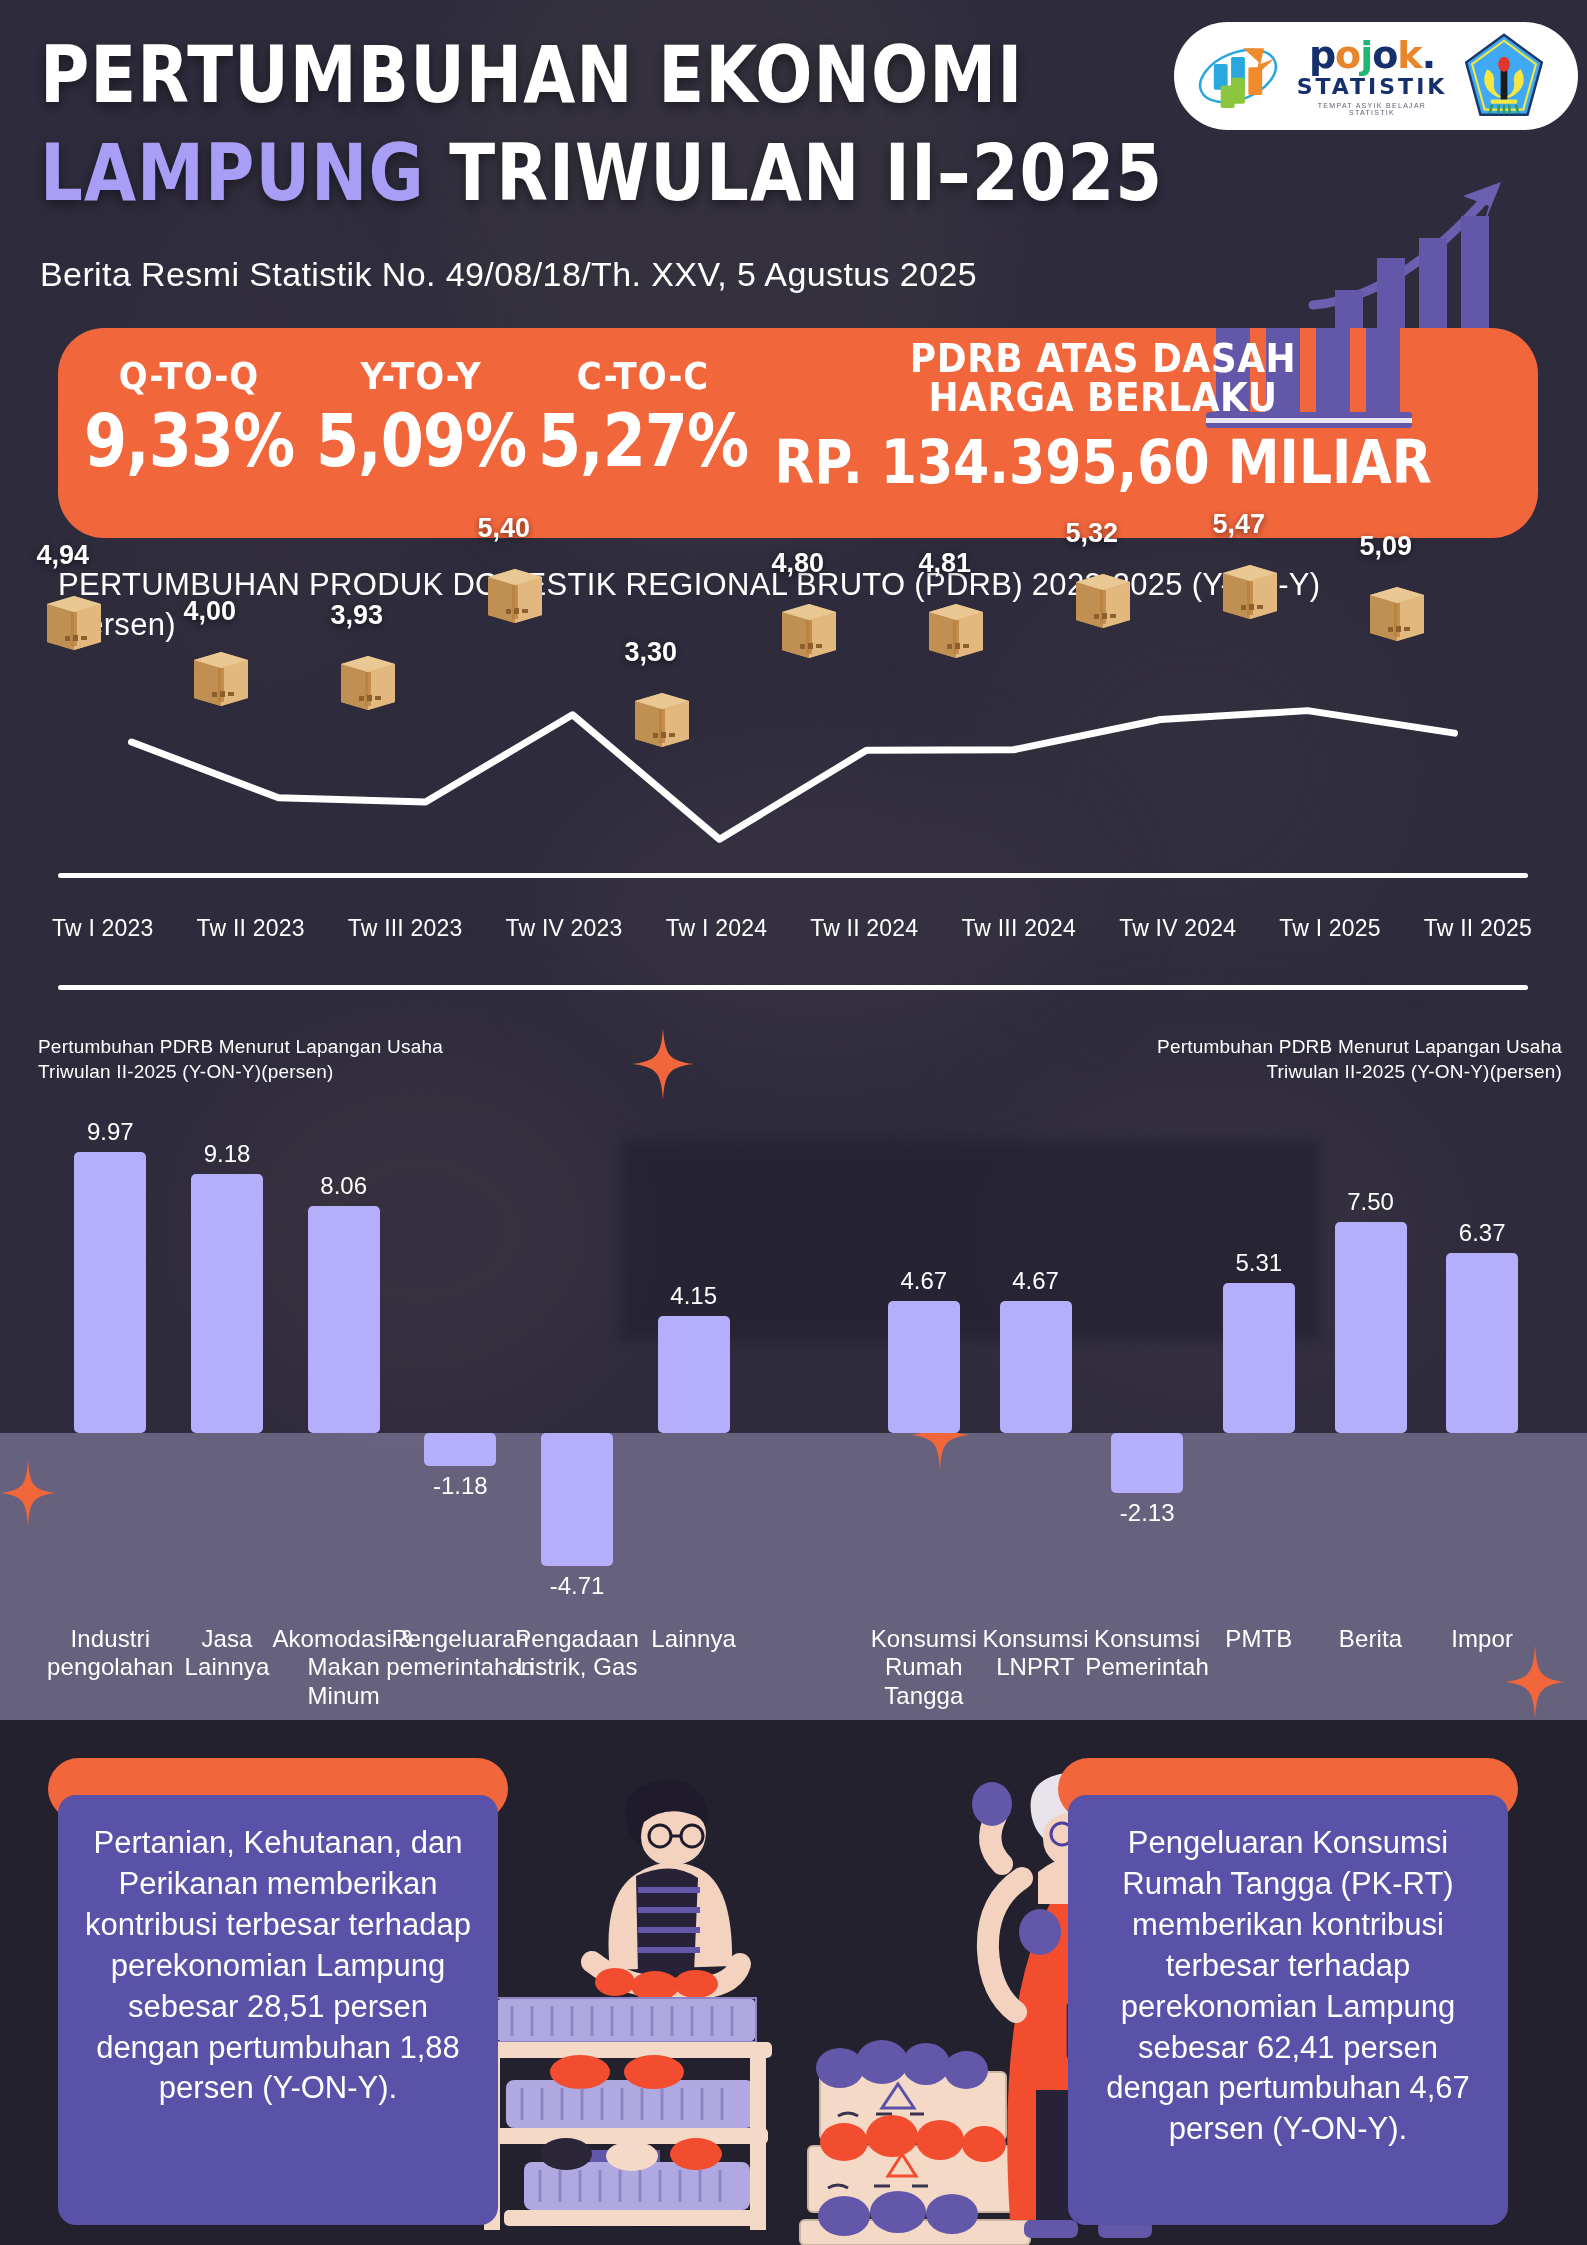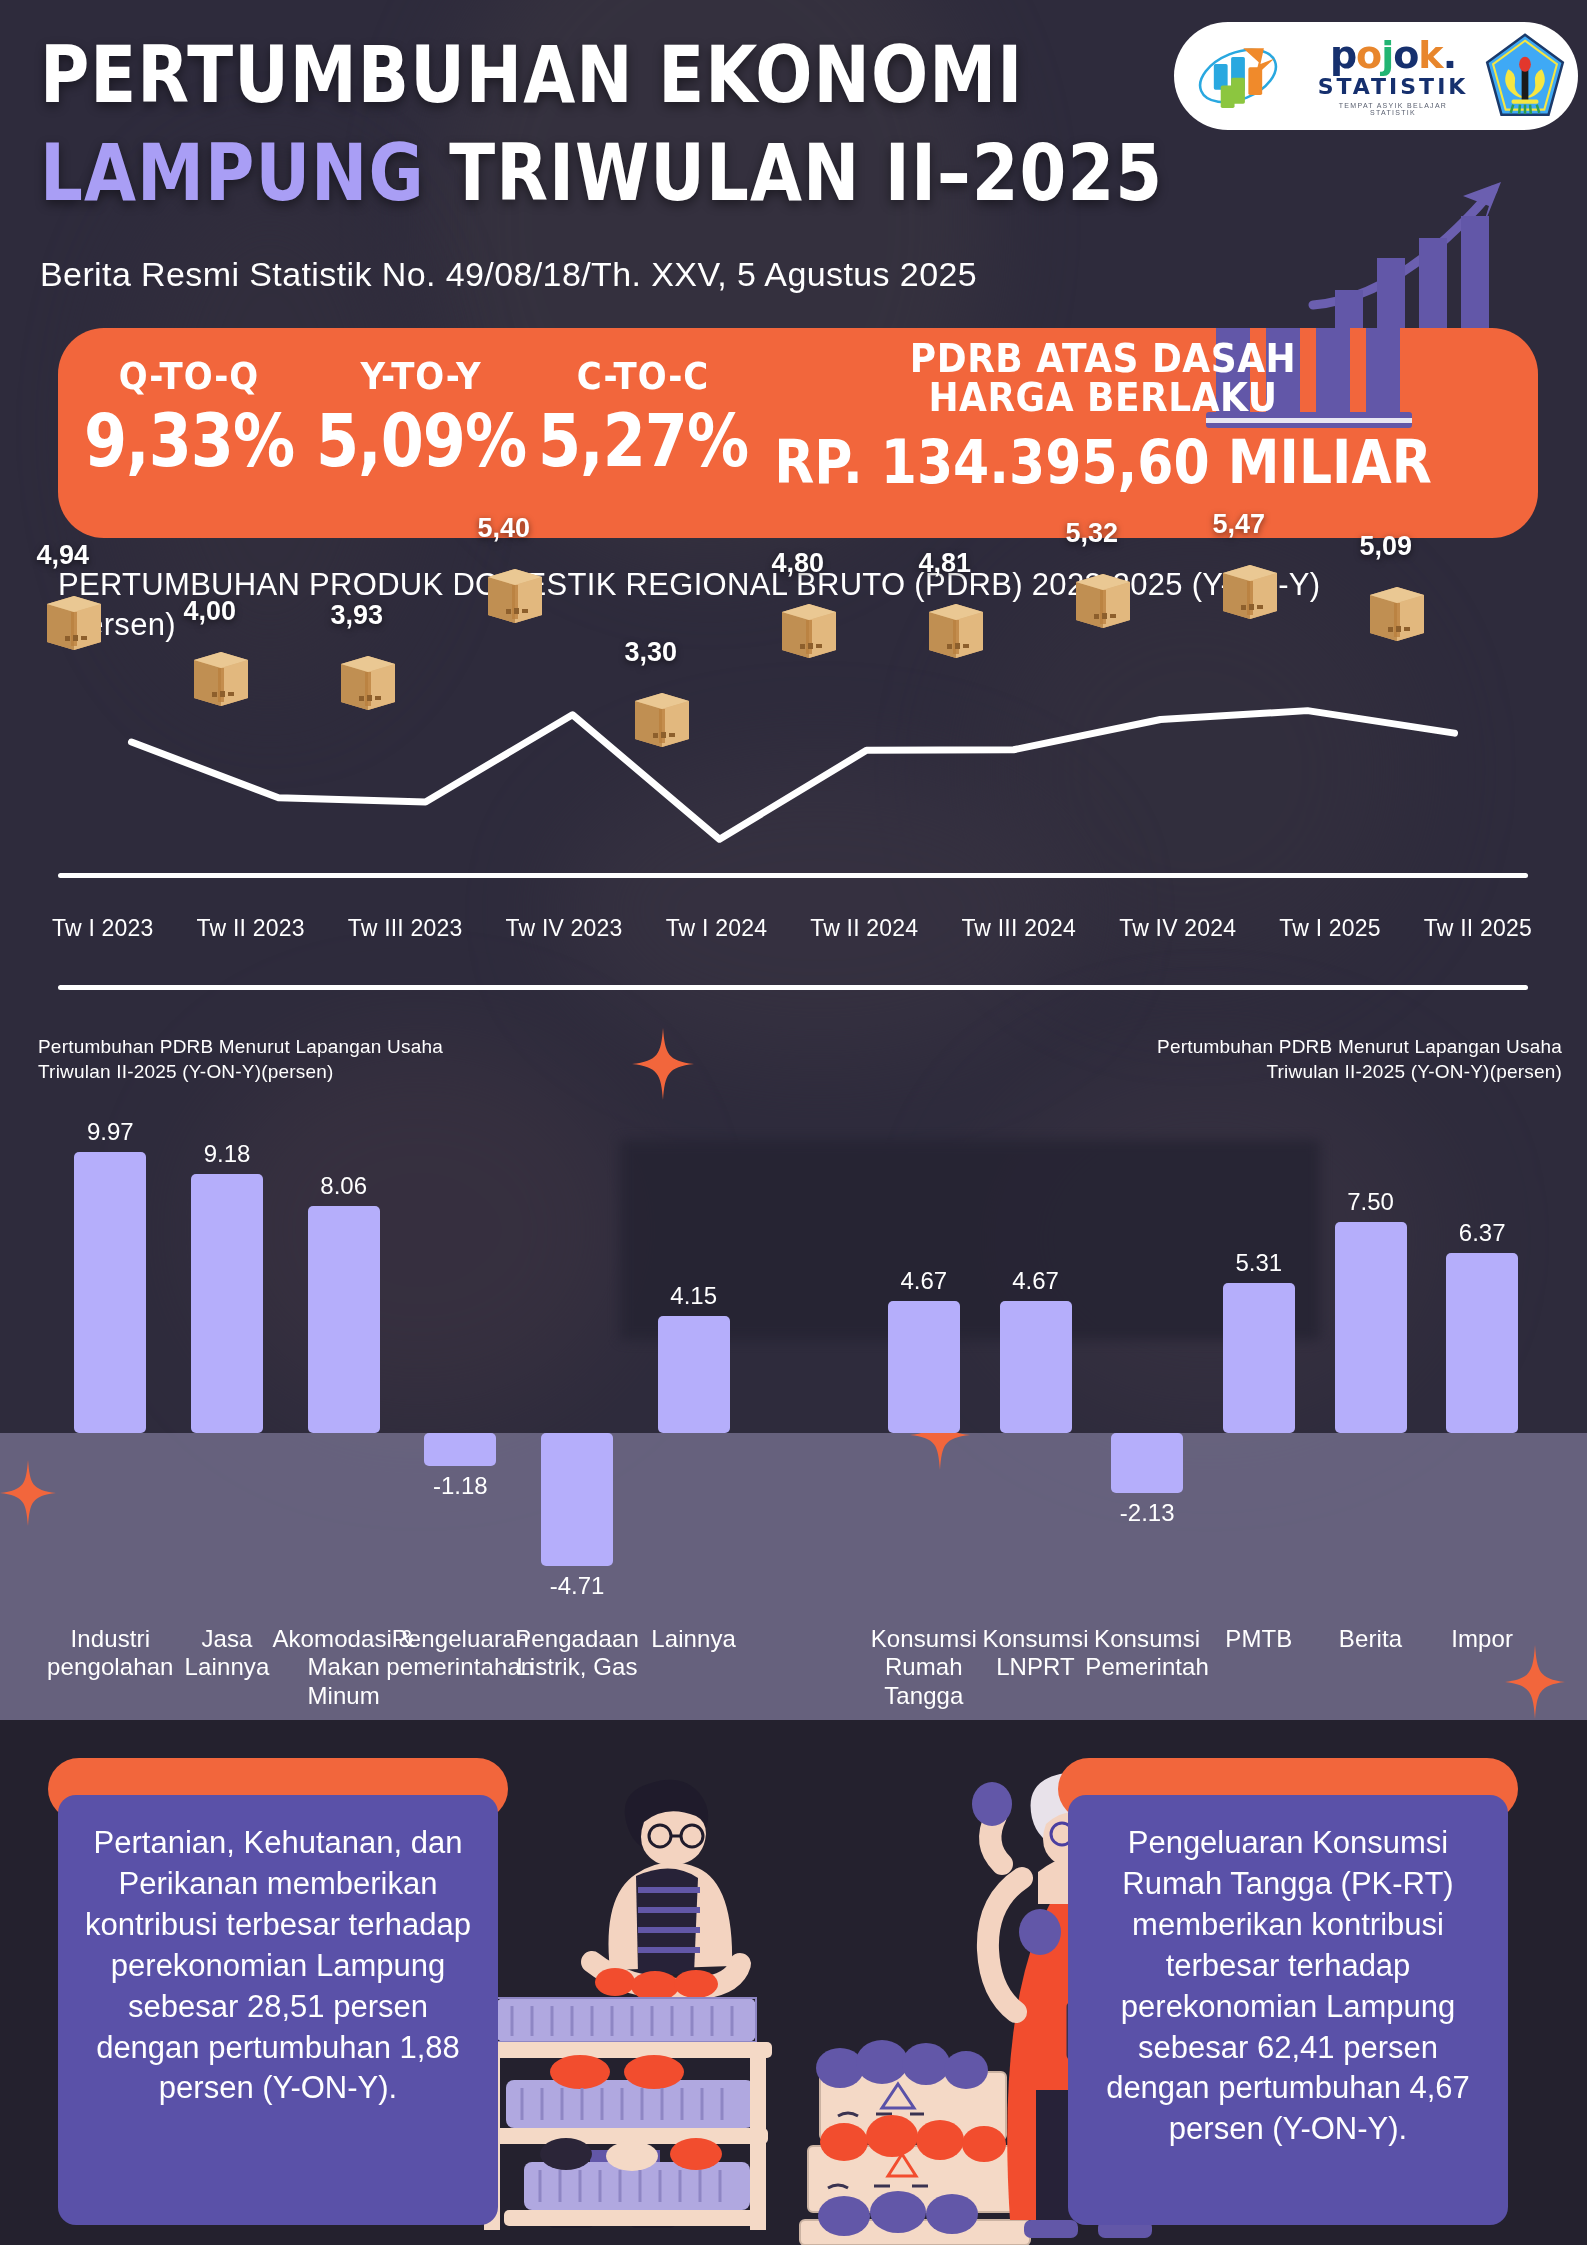--- a/index.html
+++ b/index.html
@@ -48,21 +48,21 @@
   }
 
   
   #logo-card {
     position: absolute; right: 9px; top: 22px;
     width: 404px; height: 108px; background: #ffffff;
     border-radius: 54px; display: flex; align-items: center;
     padding: 0 20px; gap: 14px;
   }
   .logo-bps { width: 88px; height: 76px; flex: 0 0 auto; }
-  .logo-pojok { flex: 0 0 auto; width: 152px; text-align: center; line-height: 1; margin-left: 21px; }
+  .logo-pojok { flex: 0 0 auto; width: 152px; text-align: center; line-height: 1; }
   .pojok-word { font-family: "DejaVu Sans", sans-serif; font-weight: 900; font-size: 38px; letter-spacing: -1px; }
   .pojok-word .c1 { color: #16306e; } .pojok-word .c2 { color: #e8862c; }
   .pojok-word .c3 { color: #22b573; } .pojok-word .c4 { color: #16306e; }
   .pojok-word .c5 { color: #e8862c; } .pojok-word .c6 { color: #16306e; }
   .pojok-stat { font-family: "DejaVu Sans", sans-serif; font-weight: 900; color: #16306e; font-size: 22px; letter-spacing: 3px; margin-top: 2px; }
   .pojok-tag { font-size: 7px; color: #5a6070; letter-spacing: 1.3px; margin-top: 4px; }
   .logo-unila { width: 84px; height: 88px; flex: 0 0 auto; }
 
   
   #deco-growth { position: absolute; right: 24px; top: 140px; width: 260px; height: 230px; }

